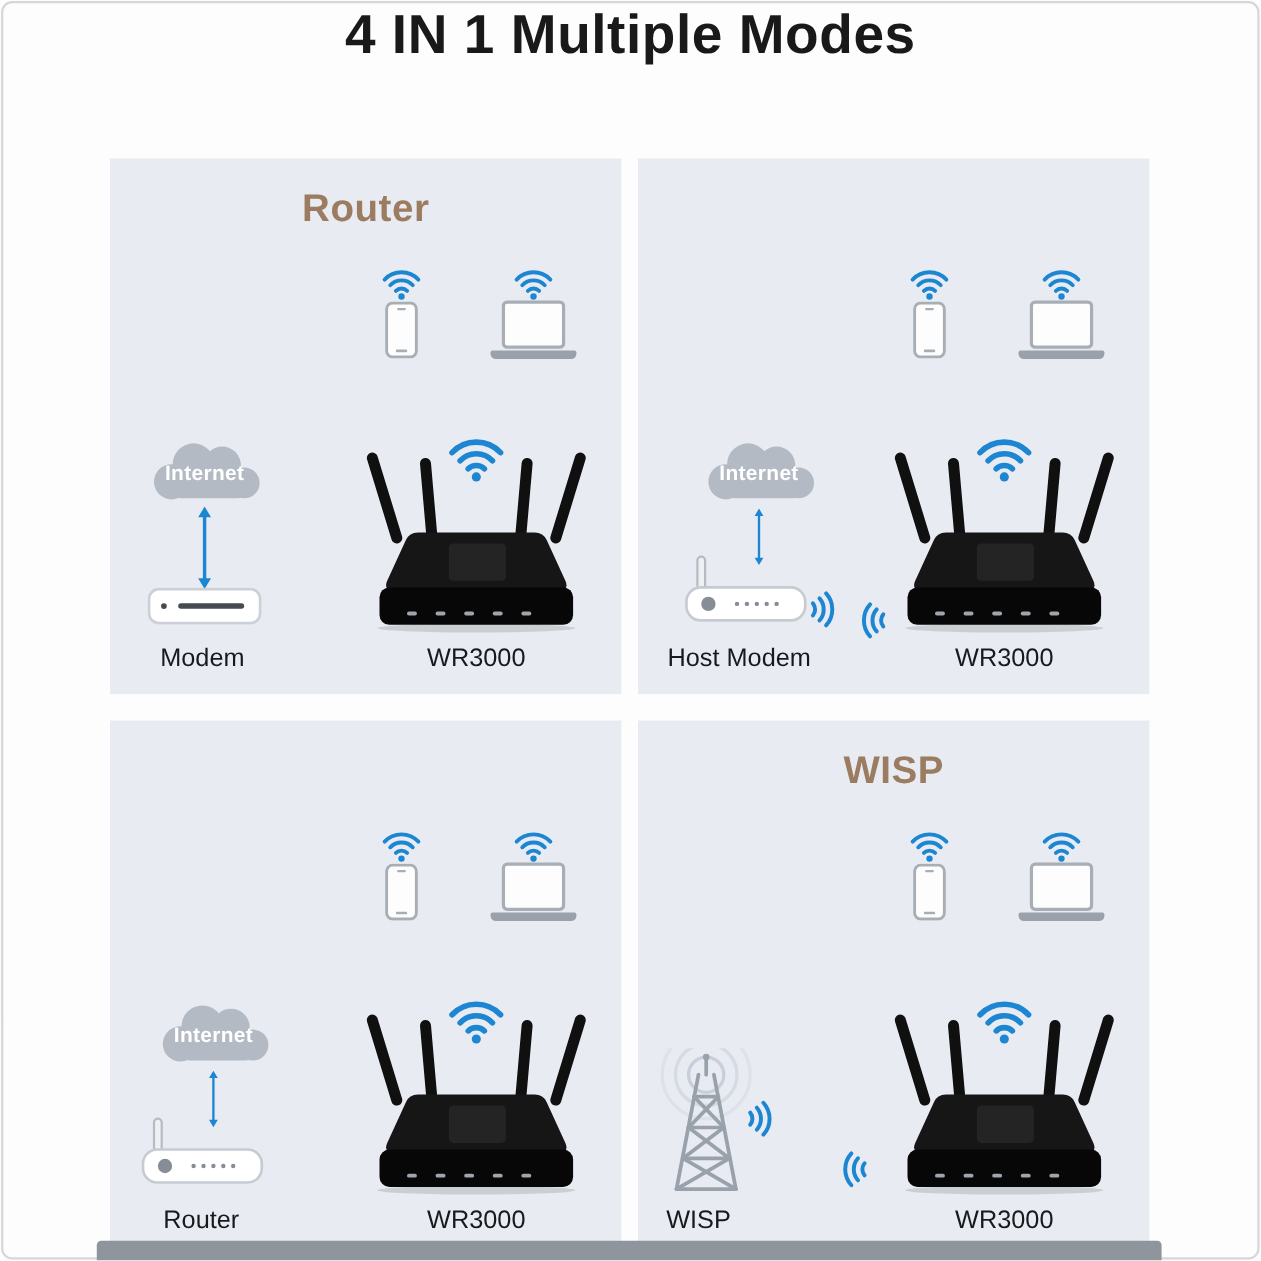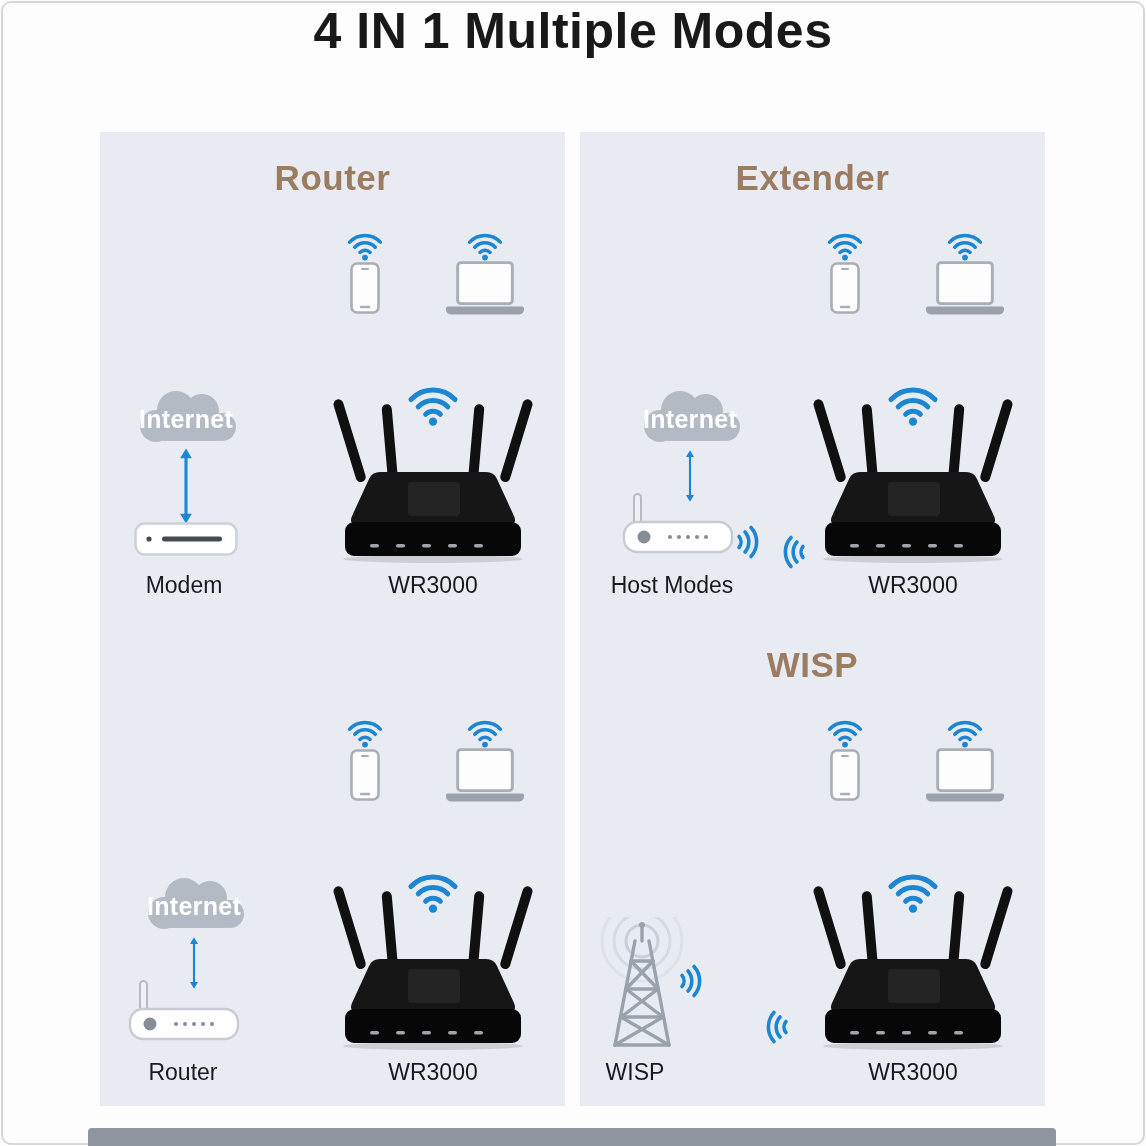--- a/index.html
+++ b/index.html
@@ -10,42 +10,42 @@
     background:var(--page-bg, #fdfdfd);
     font-family:"Liberation Sans", "DejaVu Sans", sans-serif;
   }
   .frame { position:absolute; inset:1px; border:2px solid #d7d7d7; border-radius:10px; pointer-events:none; }
   .main-title {
     position:absolute; top:2px; left:0; width:100%;
     text-align:center; font-size:50px; font-weight:bold;
     color:#191919; letter-spacing:0.5px;
   }
   .grid {
-    position:absolute; left:100px; top:132px;
+    position:absolute; left:100px; top:144px;
     display:grid; grid-template-columns:465px 465px; grid-template-rows:487px 487px;
-    gap:0 15px;
+    gap:24px 15px;
   }
   .panel { position:relative; background:var(--panel-bg, #e8ecf2); }
   .panel-title {
     position:absolute; top:26px; width:100%; text-align:center;
     font-size:35px; font-weight:bold; color:var(--panel-title, #9b7c60);
     letter-spacing:0.5px;
   }
   .icon { position:absolute; overflow:visible; }
   .blue { color:var(--accent-blue, #1c86d2); }
   .wifi-sm { width:44px; height:32px; }
   .wifi-phone { left:243px; top:98px; }
   .wifi-laptop { left:363px; top:98px; }
   .phone { left:250px; top:130px; width:30px; height:52px; }
   .laptop { left:344px; top:128px; width:82px; height:58px; }
   .cloud { position:absolute; top:252px; width:112px; height:64px; }
   .cloud-svg { position:absolute; left:0; top:0; width:112px; height:64px; color:var(--cloud-gray, #b4bac3); }
   .cloud-label {
     position:absolute; inset:0; display:flex; align-items:center; justify-content:center;
-    padding-top:6px; color:#ffffff; font-size:25px; font-weight:bold; letter-spacing:0.3px;
+    padding-top:6px; color:#ffffff; font-size:19px; font-weight:bold; letter-spacing:0.3px;
   }
   .arrow-v { top:316px; width:18px; height:76px; }
   .arrow-v.arrow-short { top:318px; height:52px; }
   .modem { left:34px; top:390px; width:104px; height:34px; }
   .white-router { top:360px; width:112px; height:64px; }
   .waves { width:30px; height:40px; }
   .waves.mirror { transform:scaleX(-1); }
   .tower { left:14px; top:298px; width:96px; height:136px; }
   .wifi-router { left:302px; top:250px; width:62px; height:46px; }
   .black-router { left:230px; top:262px; width:206px; height:170px; }
@@ -211,21 +211,20 @@
     <svg class="icon wifi-router blue">
         <use href="#sym-wifi"></use>
       </svg>
     <svg class="icon black-router">
         <use href="#sym-black-router"></use>
       </svg>
     <div class="label router-label">WR3000</div>
   </section>
 
   <section class="panel">
-    <h2 class="panel-title">Extender</h2>
     <svg class="icon wifi-sm wifi-phone blue">
         <use href="#sym-wifi"></use>
       </svg>
     <svg class="icon phone">
         <use href="#sym-phone"></use>
       </svg>
     <svg class="icon wifi-sm wifi-laptop blue">
         <use href="#sym-wifi"></use>
       </svg>
     <svg class="icon laptop">
@@ -243,21 +242,21 @@
       </svg>
     <svg class="icon white-router" style="left:42px">
         <use href="#sym-white-router"></use>
       </svg>
     <svg class="icon waves blue" style="left:152px;top:390px">
         <use href="#sym-waves"></use>
       </svg>
     <svg class="icon waves mirror blue" style="left:200px;top:400px">
         <use href="#sym-waves"></use>
       </svg>
-    <div class="label src-label" style="left:22px;width:140px">Host Modes</div>
+    <div class="label src-label" style="left:22px;width:140px">Host Modem</div>
 
     <svg class="icon wifi-router blue">
         <use href="#sym-wifi"></use>
       </svg>
     <svg class="icon black-router">
         <use href="#sym-black-router"></use>
       </svg>
     <div class="label router-label">WR3000</div>
   </section>
 

